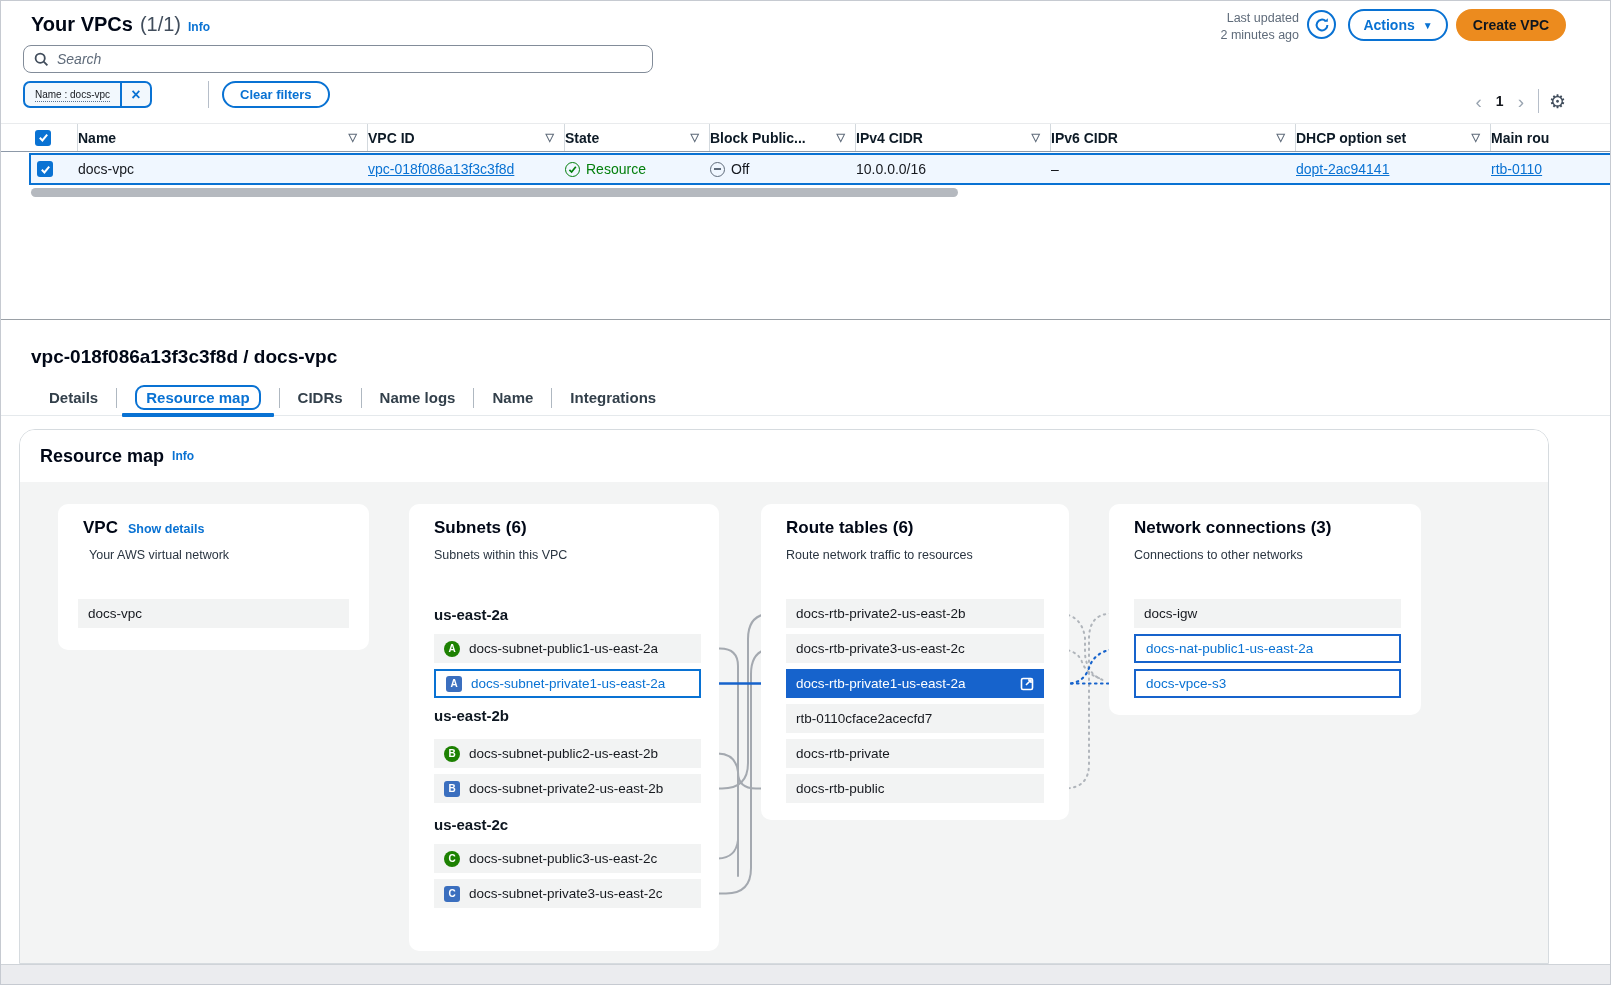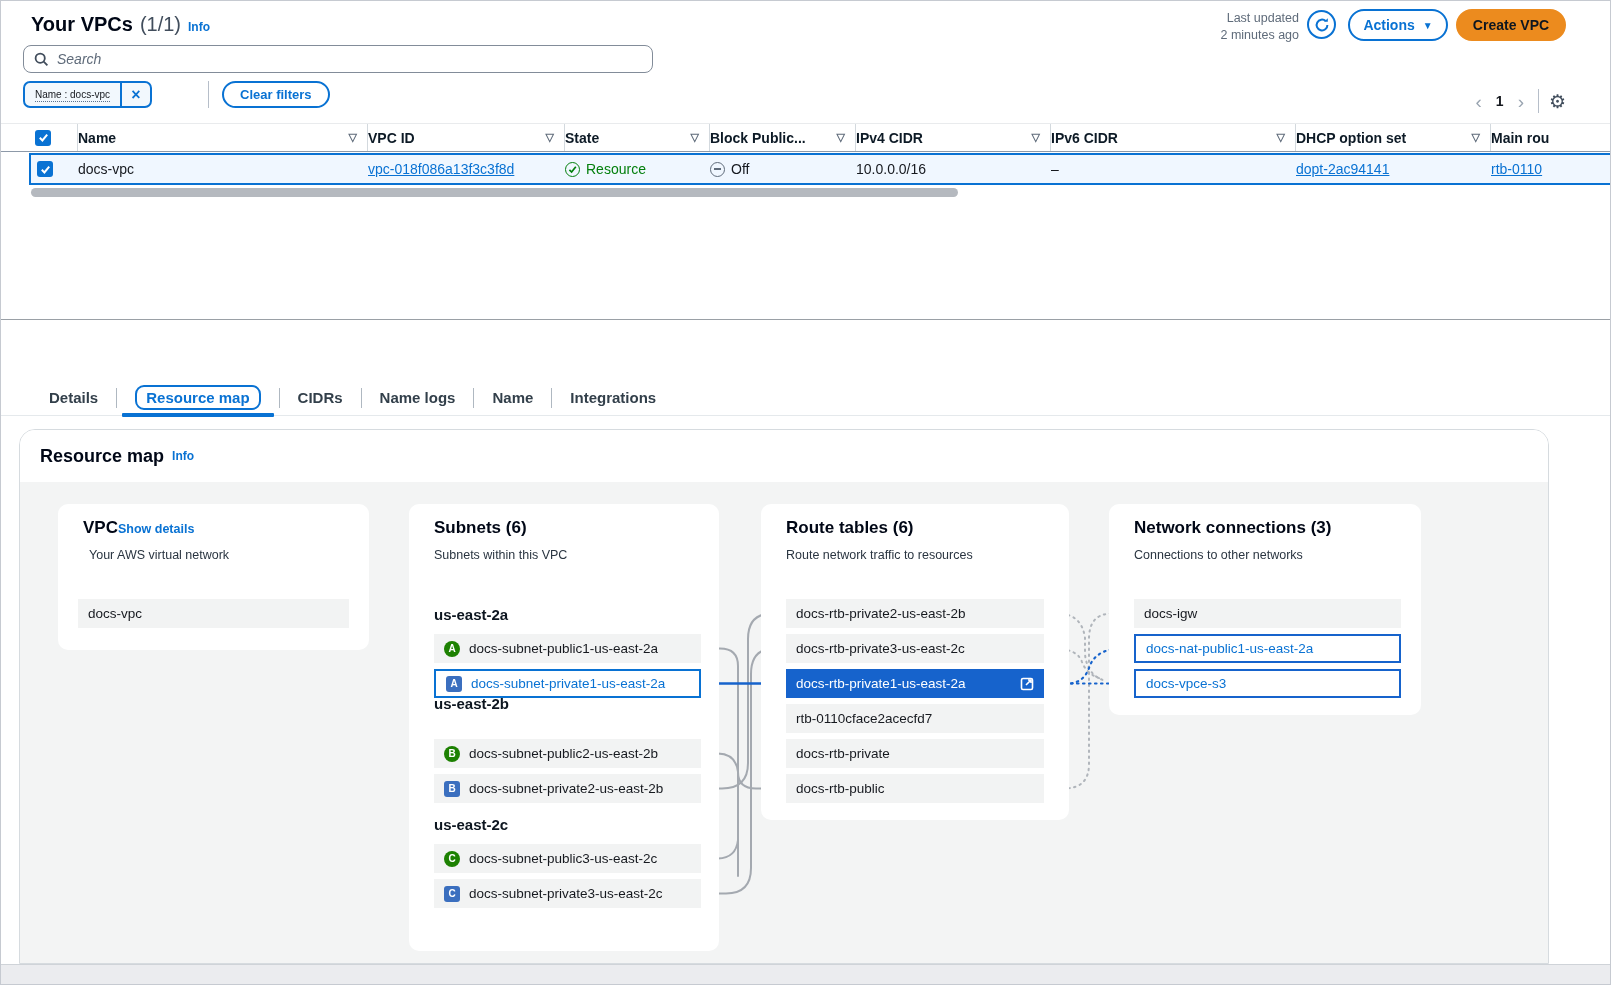--- a/index.html
+++ b/index.html
@@ -105,21 +105,21 @@
   .rcard { position:absolute; left:18px; top:109px; width:1530px; height:535px;
            border:1px solid #d6dbdf; border-radius:16px 16px 0 0; background:#fff; overflow:hidden; }
   .rcard-head { position:absolute; left:0; top:0; width:100%; height:52px; display:flex;
                 align-items:center; gap:8px; padding-left:20px; background:#fff; }
   .rcard-title { font-size:18px; font-weight:bold; color:#000716; }
   .map-area { position:absolute; left:0; top:52px; width:1528px; height:482px;
               background:#f3f4f4; overflow:hidden; }
 
   .mcard { position:absolute; background:#fff; border-radius:10px; }
   .mc-title { position:absolute; left:25px; top:14px; font-size:17px; font-weight:bold;
-              color:#000716; display:flex; align-items:baseline; white-space:nowrap; }
+              color:#000716; display:flex; align-items:baseline; gap:10px; white-space:nowrap; }
   .mc-sub { position:absolute; left:25px; top:44px; font-size:12.5px; color:#2a3541; white-space:nowrap; }
   .mc-link { font-size:12.5px; font-weight:bold; color:#0972d3; cursor:pointer; }
   .az { position:absolute; font-size:15px; font-weight:bold; color:#0d1620; }
 
   .mitem { position:absolute; height:29px; display:flex; align-items:center; gap:9px;
            padding:0 10px; background:#f2f3f3; font-size:13.5px; color:#16191f;
            cursor:pointer; white-space:nowrap; overflow:hidden; }
   .mitem.sel-subnet { background:#fff; border:2px solid #0972d3; color:#0972d3; }
   .mitem.sel-route { background:#1663cc; color:#fff; justify-content:space-between; }
   .mitem.sel-conn { background:#fff; border:2px solid #1663cc; color:#0972d3; }
@@ -298,20 +298,21 @@
     <span class="pbtn s2">
         <i></i>
       </span>
     <span class="pbtn s3">
         <i></i>
       </span>
   </div>
 
   <div class="bottom">
 
+    <div class="detail-title">vpc-018f086a13f3c3f8d / docs-vpc</div>
 
     <div class="tabs">
       <div class="tab">
           <span>Details</span>
         </div>
       <span class="tabsep"></span>
       <div class="tab sel">
           <span class="pill">Resource map</span>
         </div>
       <span class="tabsep"></span>
@@ -377,21 +378,21 @@
           <div class="mc-sub">Subnets within this VPC</div>
           <div class="az" style="left:25px; top:102px;">us-east-2a</div>
           <div class="mitem" style="left:25px; top:130px; width:267px;">
             <span class="badge">A</span>
             <span>docs-subnet-public1-us-east-2a</span>
           </div>
           <div class="mitem sel-subnet" style="left:25px; top:165px; width:267px;">
             <span class="badge sq">A</span>
             <span>docs-subnet-private1-us-east-2a</span>
           </div>
-          <div class="az" style="left:25px; top:191px;">us-east-2b</div>
+          <div class="az" style="left:25px; top:203px;">us-east-2b</div>
           <div class="mitem" style="left:25px; top:235px; width:267px;">
             <span class="badge">B</span>
             <span>docs-subnet-public2-us-east-2b</span>
           </div>
           <div class="mitem" style="left:25px; top:270px; width:267px;">
             <span class="badge sq">B</span>
             <span>docs-subnet-private2-us-east-2b</span>
           </div>
           <div class="az" style="left:25px; top:312px;">us-east-2c</div>
           <div class="mitem" style="left:25px; top:340px; width:267px;">

